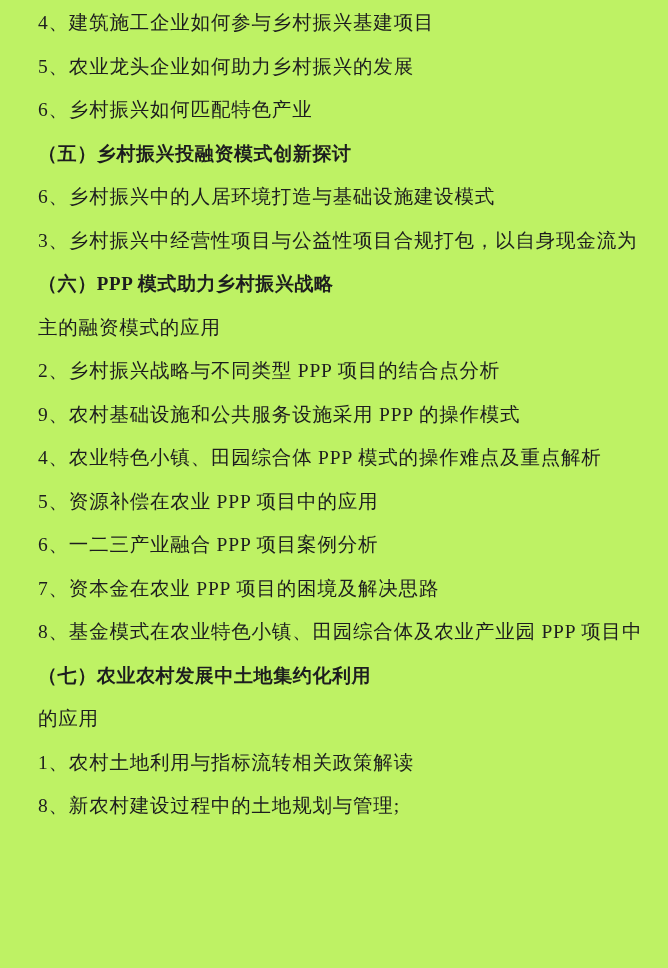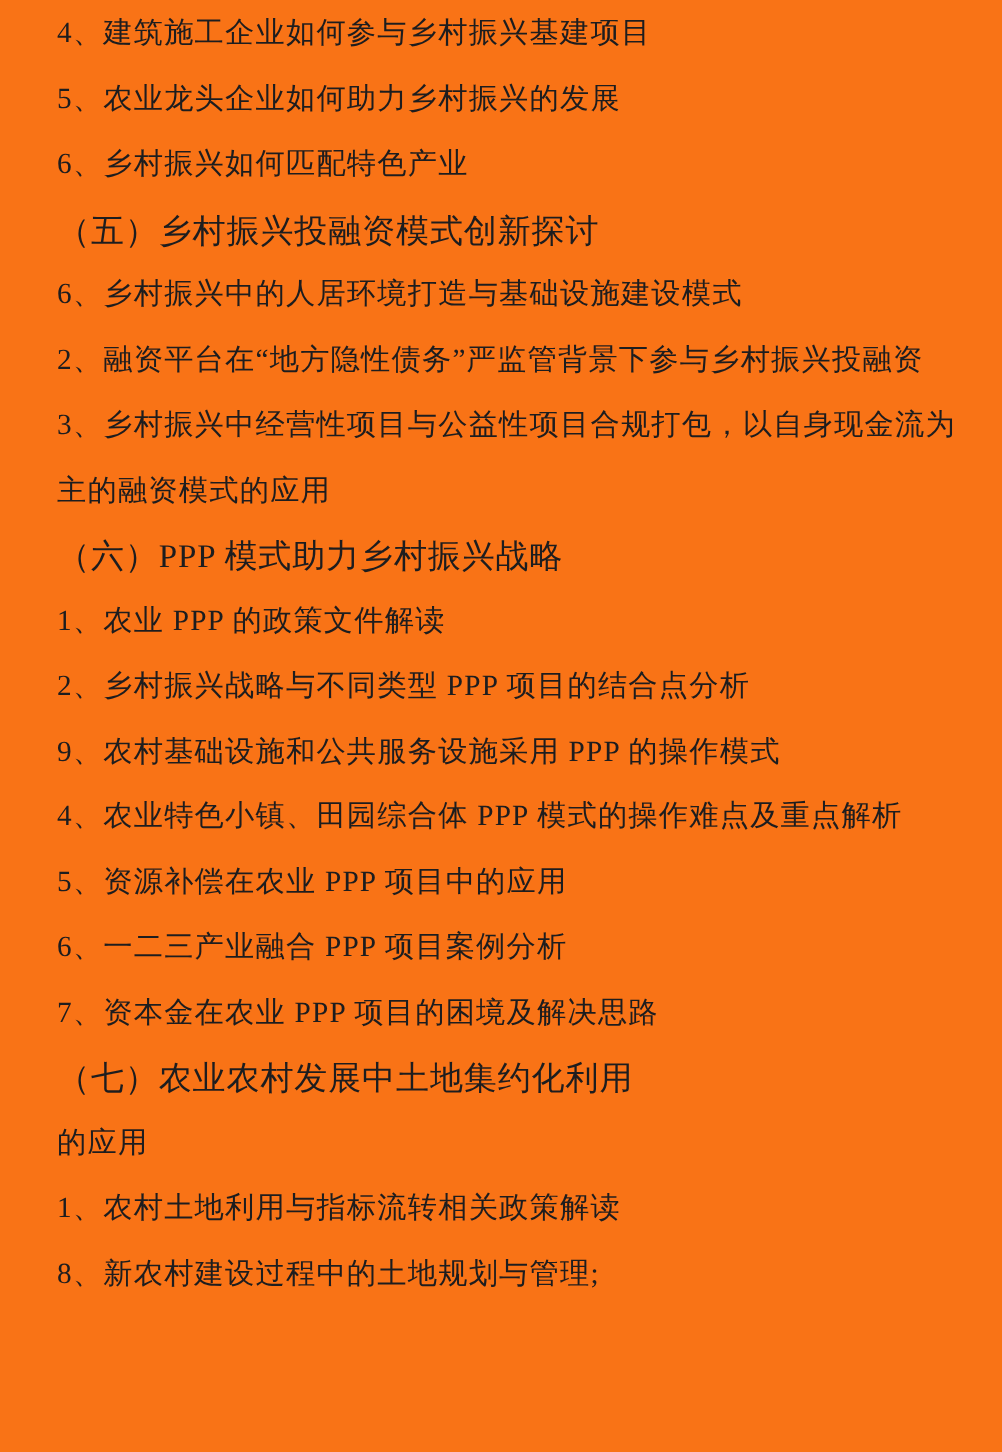--- a/index.html
+++ b/index.html
@@ -4,63 +4,62 @@
 <style>
   html, body {
     margin: 0;
     padding: 0;
     background: #ffffff;
   }
   .page {
     position: relative;
     width: 668px;
     height: 968px;
-    background: #f97316;
+    background: #bef264;
     overflow: hidden;
     font-family: "Liberation Serif", "DejaVu Serif", serif;
     color: #1d1d1f;
   }
   .doc {
     padding-top: 1px;
   }
   .line {
     box-sizing: border-box;
     height: 43.5px;
     line-height: 43.5px;
     padding: 0 36px 0 38px;
     font-size: 19.5px;
     letter-spacing: 0.8px;
     white-space: nowrap;
     overflow: hidden;
   }
   .line.heading {
-    font-weight: normal;
-    font-size: 22px;
+    font-weight: bold;
+    font-size: 19px;
     letter-spacing: 0.6px;
   }
 </style>
 </head>
 <body>
 
 <div class="page">
   <div class="doc">
     <div class="line">4、建筑施工企业如何参与乡村振兴基建项目</div>
     <div class="line">5、农业龙头企业如何助力乡村振兴的发展</div>
     <div class="line">6、乡村振兴如何匹配特色产业</div>
     <div class="line heading">（五）乡村振兴投融资模式创新探讨</div>
     <div class="line">6、乡村振兴中的人居环境打造与基础设施建设模式</div>
-    <div class="line">2、融资平台在“地方隐性债务”严监管背景下参与乡村振兴投融资</div>
     <div class="line">3、乡村振兴中经营性项目与公益性项目合规打包，以自身现金流为</div>
+    <div class="line heading">（六）PPP 模式助力乡村振兴战略</div>
     <div class="line">主的融资模式的应用</div>
-    <div class="line heading">（六）PPP 模式助力乡村振兴战略</div>
-    <div class="line">1、农业 PPP 的政策文件解读</div>
     <div class="line">2、乡村振兴战略与不同类型 PPP 项目的结合点分析</div>
     <div class="line">9、农村基础设施和公共服务设施采用 PPP 的操作模式</div>
     <div class="line">4、农业特色小镇、田园综合体 PPP 模式的操作难点及重点解析</div>
     <div class="line">5、资源补偿在农业 PPP 项目中的应用</div>
     <div class="line">6、一二三产业融合 PPP 项目案例分析</div>
     <div class="line">7、资本金在农业 PPP 项目的困境及解决思路</div>
+    <div class="line">8、基金模式在农业特色小镇、田园综合体及农业产业园 PPP 项目中</div>
     <div class="line heading">（七）农业农村发展中土地集约化利用</div>
     <div class="line">的应用</div>
     <div class="line">1、农村土地利用与指标流转相关政策解读</div>
     <div class="line">8、新农村建设过程中的土地规划与管理;</div>
   </div>
 </div>
 
 </body></html>

